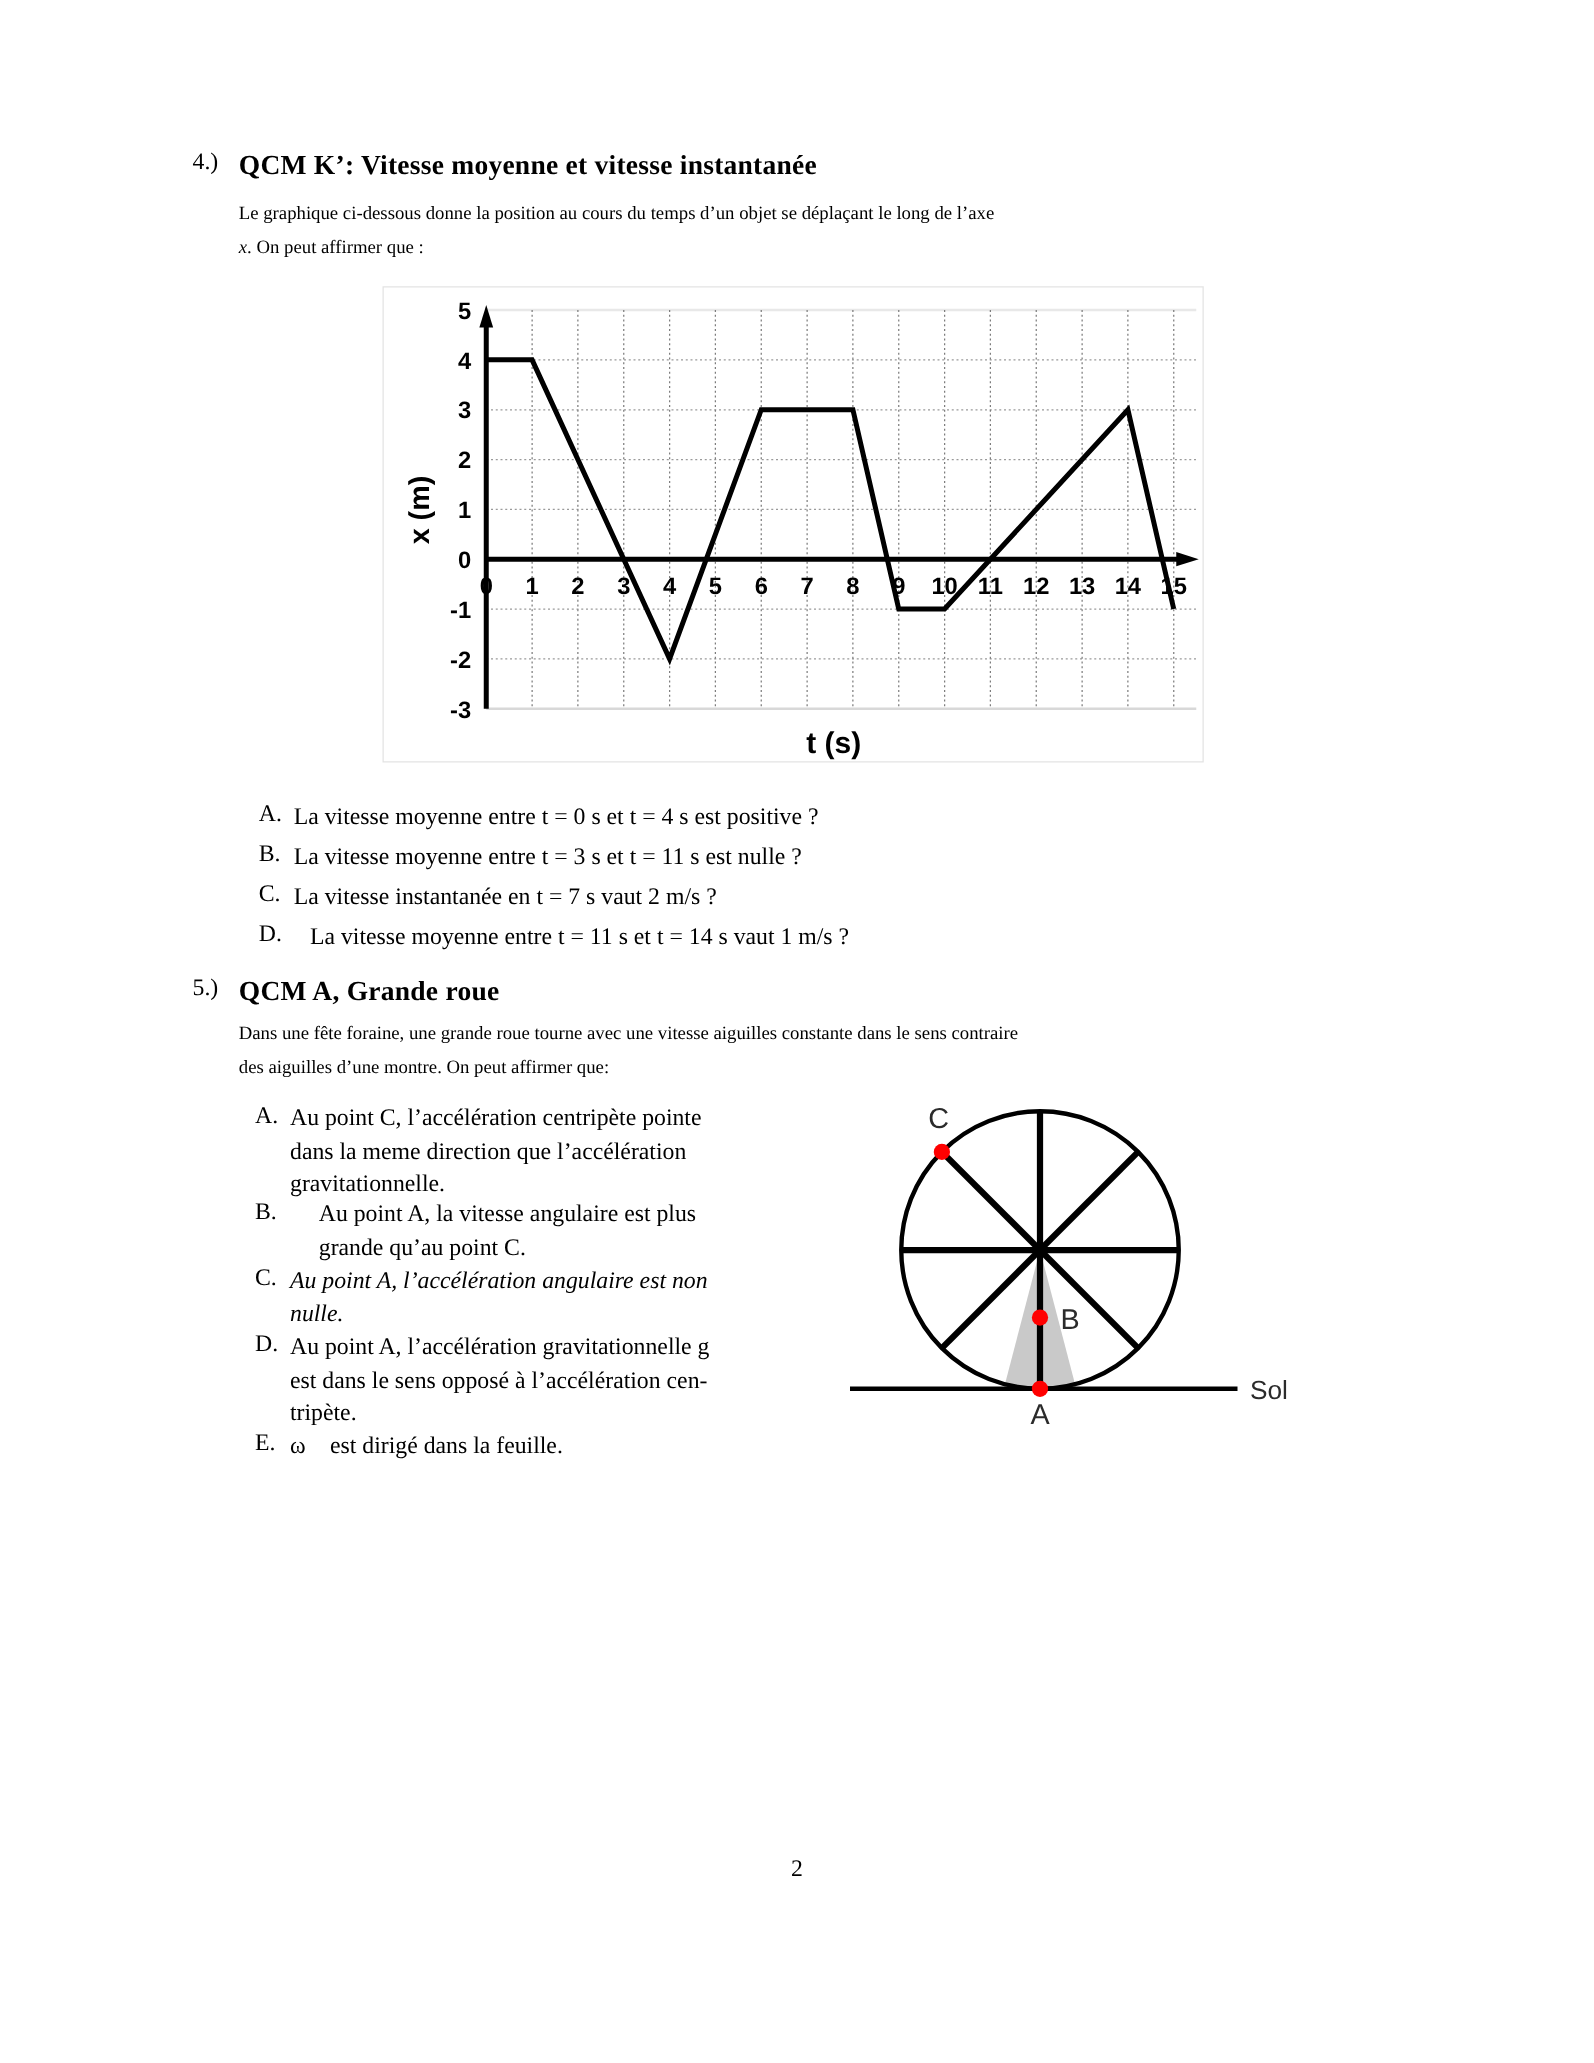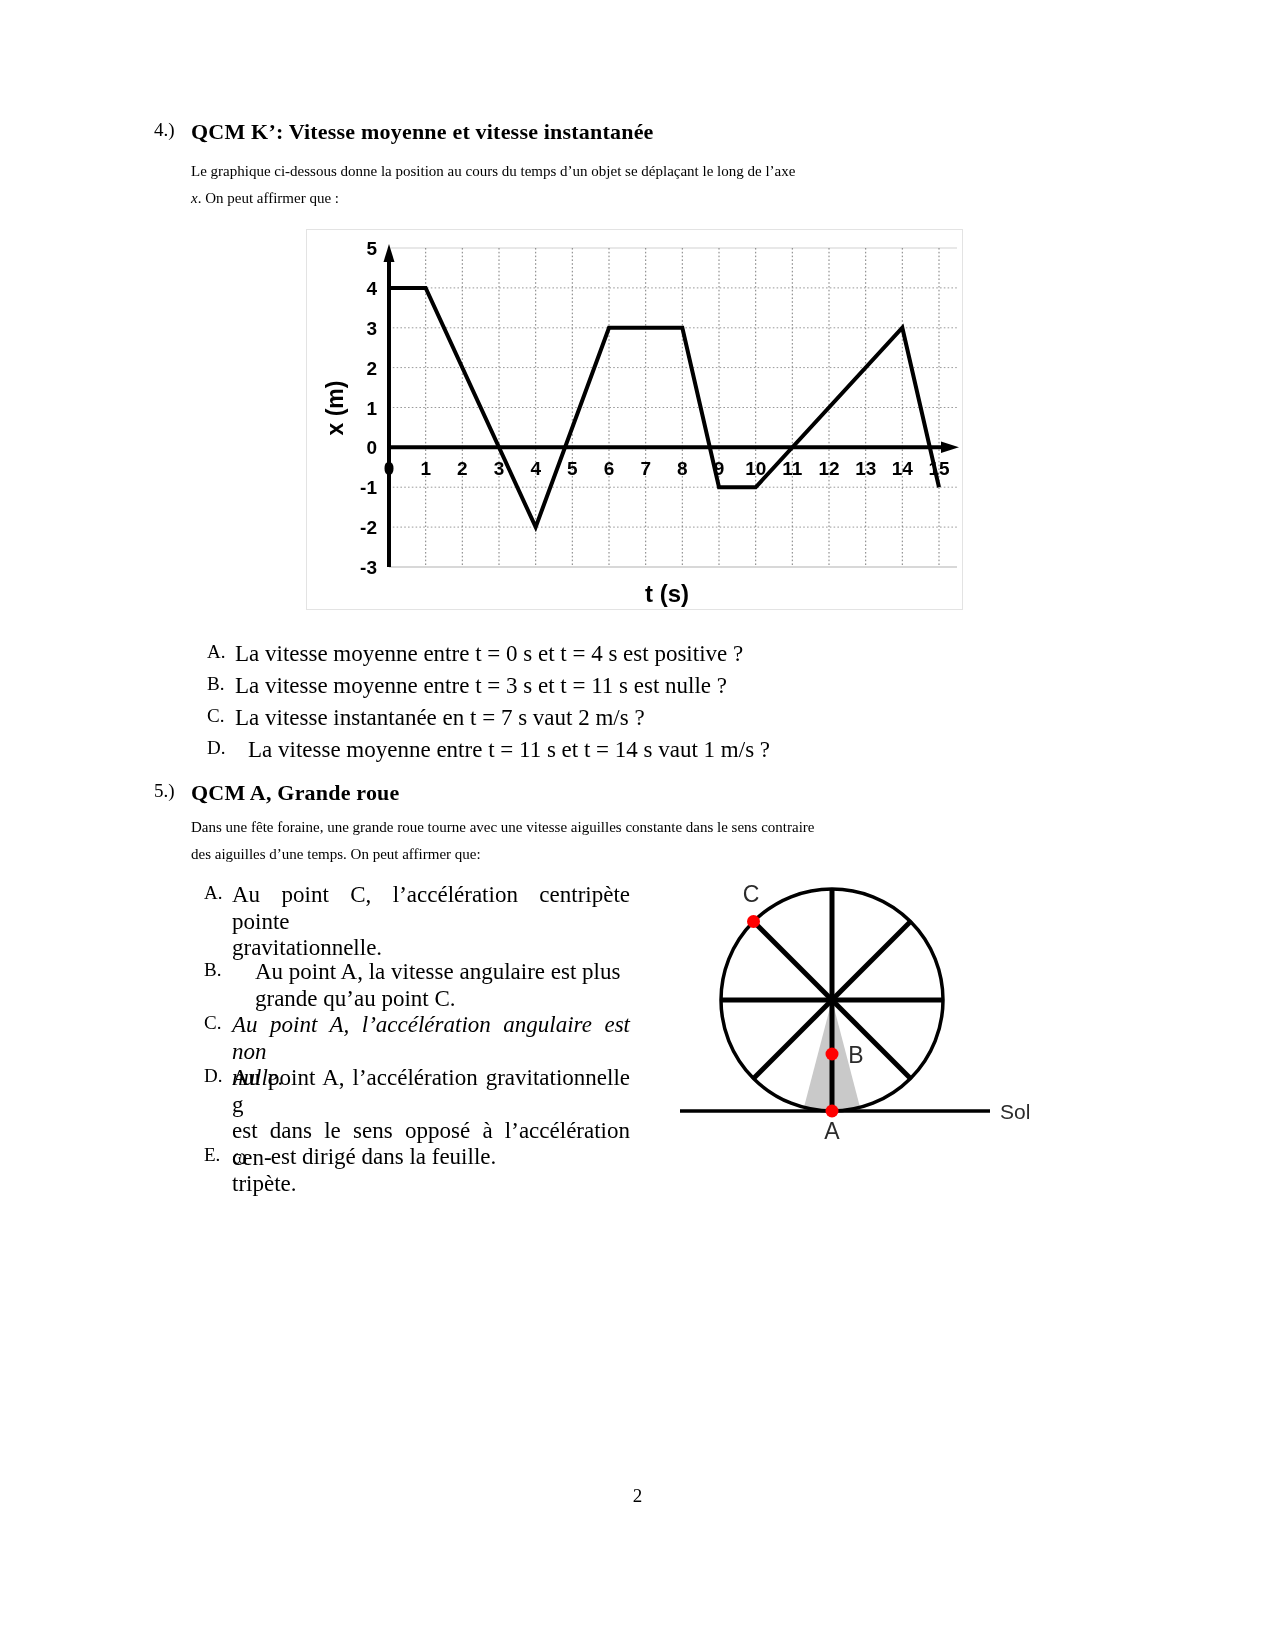--- a/index.html
+++ b/index.html
@@ -45,21 +45,21 @@
   .mathit { font-style: italic; font-family: "Liberation Serif", serif; }
 
   
   .opt-label {
     position: absolute;
     font-size: 19px;
     font-family: "Liberation Serif", serif;
   }
   .opt-text {
     position: absolute;
-    font-size: 23px;
+    font-size: 19px;
     line-height: 26.5px;
     font-family: "Liberation Serif", serif;
   }
   .just { text-align: justify; text-align-last: left; }
 
   
   #chart-frame {
     position: absolute;
     left: 306px;
     top: 229px;
@@ -192,25 +192,26 @@
   <div class="opt-label" style="left:207px; top:705px;">C.</div>
   <div class="opt-text" style="left:235px; top:705px; width:830px;">La vitesse instantanée en t = 7 s vaut 2 m/s ?</div>
 
   <div class="opt-label" style="left:207px; top:737px;">D.</div>
   <div class="opt-text" style="left:248px; top:737px; width:830px;">La vitesse moyenne entre t = 11 s et t = 14 s vaut 1 m/s ?</div>
 
   <div class="qnum" style="left:154px; top:780px;">5.)</div>
   <div class="qtitle" style="left:191px; top:780px;">QCM A, Grande roue</div>
 
   <div class="para" style="left:191px; top:814px; width:890px;">Dans une fête foraine, une grande roue tourne avec une vitesse aiguilles constante dans le sens contraire</div>
-  <div class="para" style="left:191px; top:841px; width:890px;">des aiguilles d’une temps. On peut affirmer que:</div>
+  <div class="para" style="left:191px; top:841px; width:890px;">des aiguilles d’une montre. On peut affirmer que:</div>
 
   <div class="opt-label" style="left:204px; top:882px;">A.</div>
   <div class="opt-text" style="left:232px; top:882px; width:398px;">
     <div class="just">Au point C, l’accélération centripète pointe</div>
+    <div class="just">dans la meme direction que l’accélération</div>
     <div>gravitationnelle.</div>
   </div>
 
   <div class="opt-label" style="left:204px; top:959px;">B.</div>
   <div class="opt-text" style="left:232px; top:959px; width:398px;margin-left:23px;">
     <div class="just">Au point A, la vitesse angulaire est plus</div>
     <div>grande qu’au point C.</div>
   </div>
 
   <div class="opt-label" style="left:204px; top:1012px;">C.</div>

